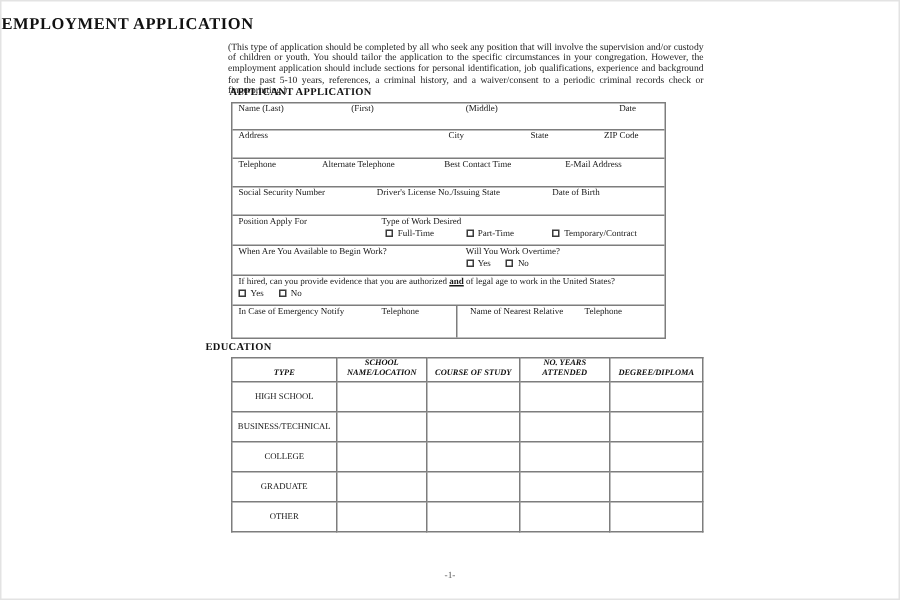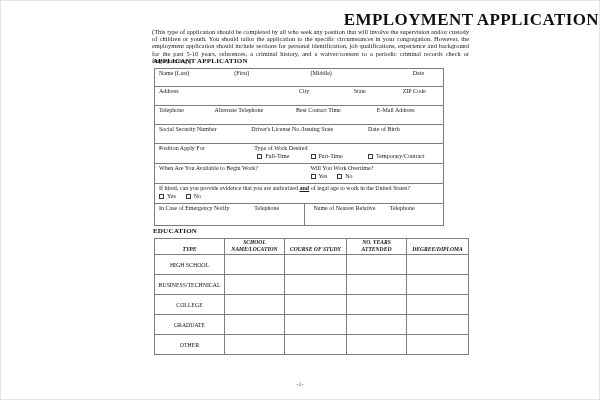--- a/index.html
+++ b/index.html
@@ -10,31 +10,31 @@
     color:#111;
     position:relative;
     overflow:hidden;
   }
   .page{
     position:absolute;left:0;top:0;width:598px;height:398px;
     border:1px solid #e3e3e3;background:#fff;
   }
   .title{
     position:absolute;top:9px;left:0;width:100%;
-    text-align:right;font-size:17px;font-weight:bold;letter-spacing:.4px;
+    text-align:left;font-size:11px;font-weight:bold;letter-spacing:.4px;
   }
   .intro{
     position:absolute;left:151px;top:27px;width:317px;
     font-size:6.4px;line-height:7.2px;text-align:justify;color:#222;
   }
   .sec-heading{
     position:absolute;font-size:7px;font-weight:bold;letter-spacing:.2px;
   }
   .sec-heading.app{left:152px;top:56px;}
-  .sec-heading.edu{left:152px;top:226px;}
+  .sec-heading.edu{left:136px;top:226px;}
 
   
   .app-table{
     position:absolute;left:153px;top:67px;width:290px;
     border:1px solid #7d7d7d;box-sizing:border-box;background:#fff;
   }
   .app-row{position:relative;border-top:1px solid #7d7d7d;}
   .app-row:first-child{border-top:none;}
   .h17{height:17px}.h18{height:18px}.h19{height:19px}.h21{height:21px}
   .lbl{

